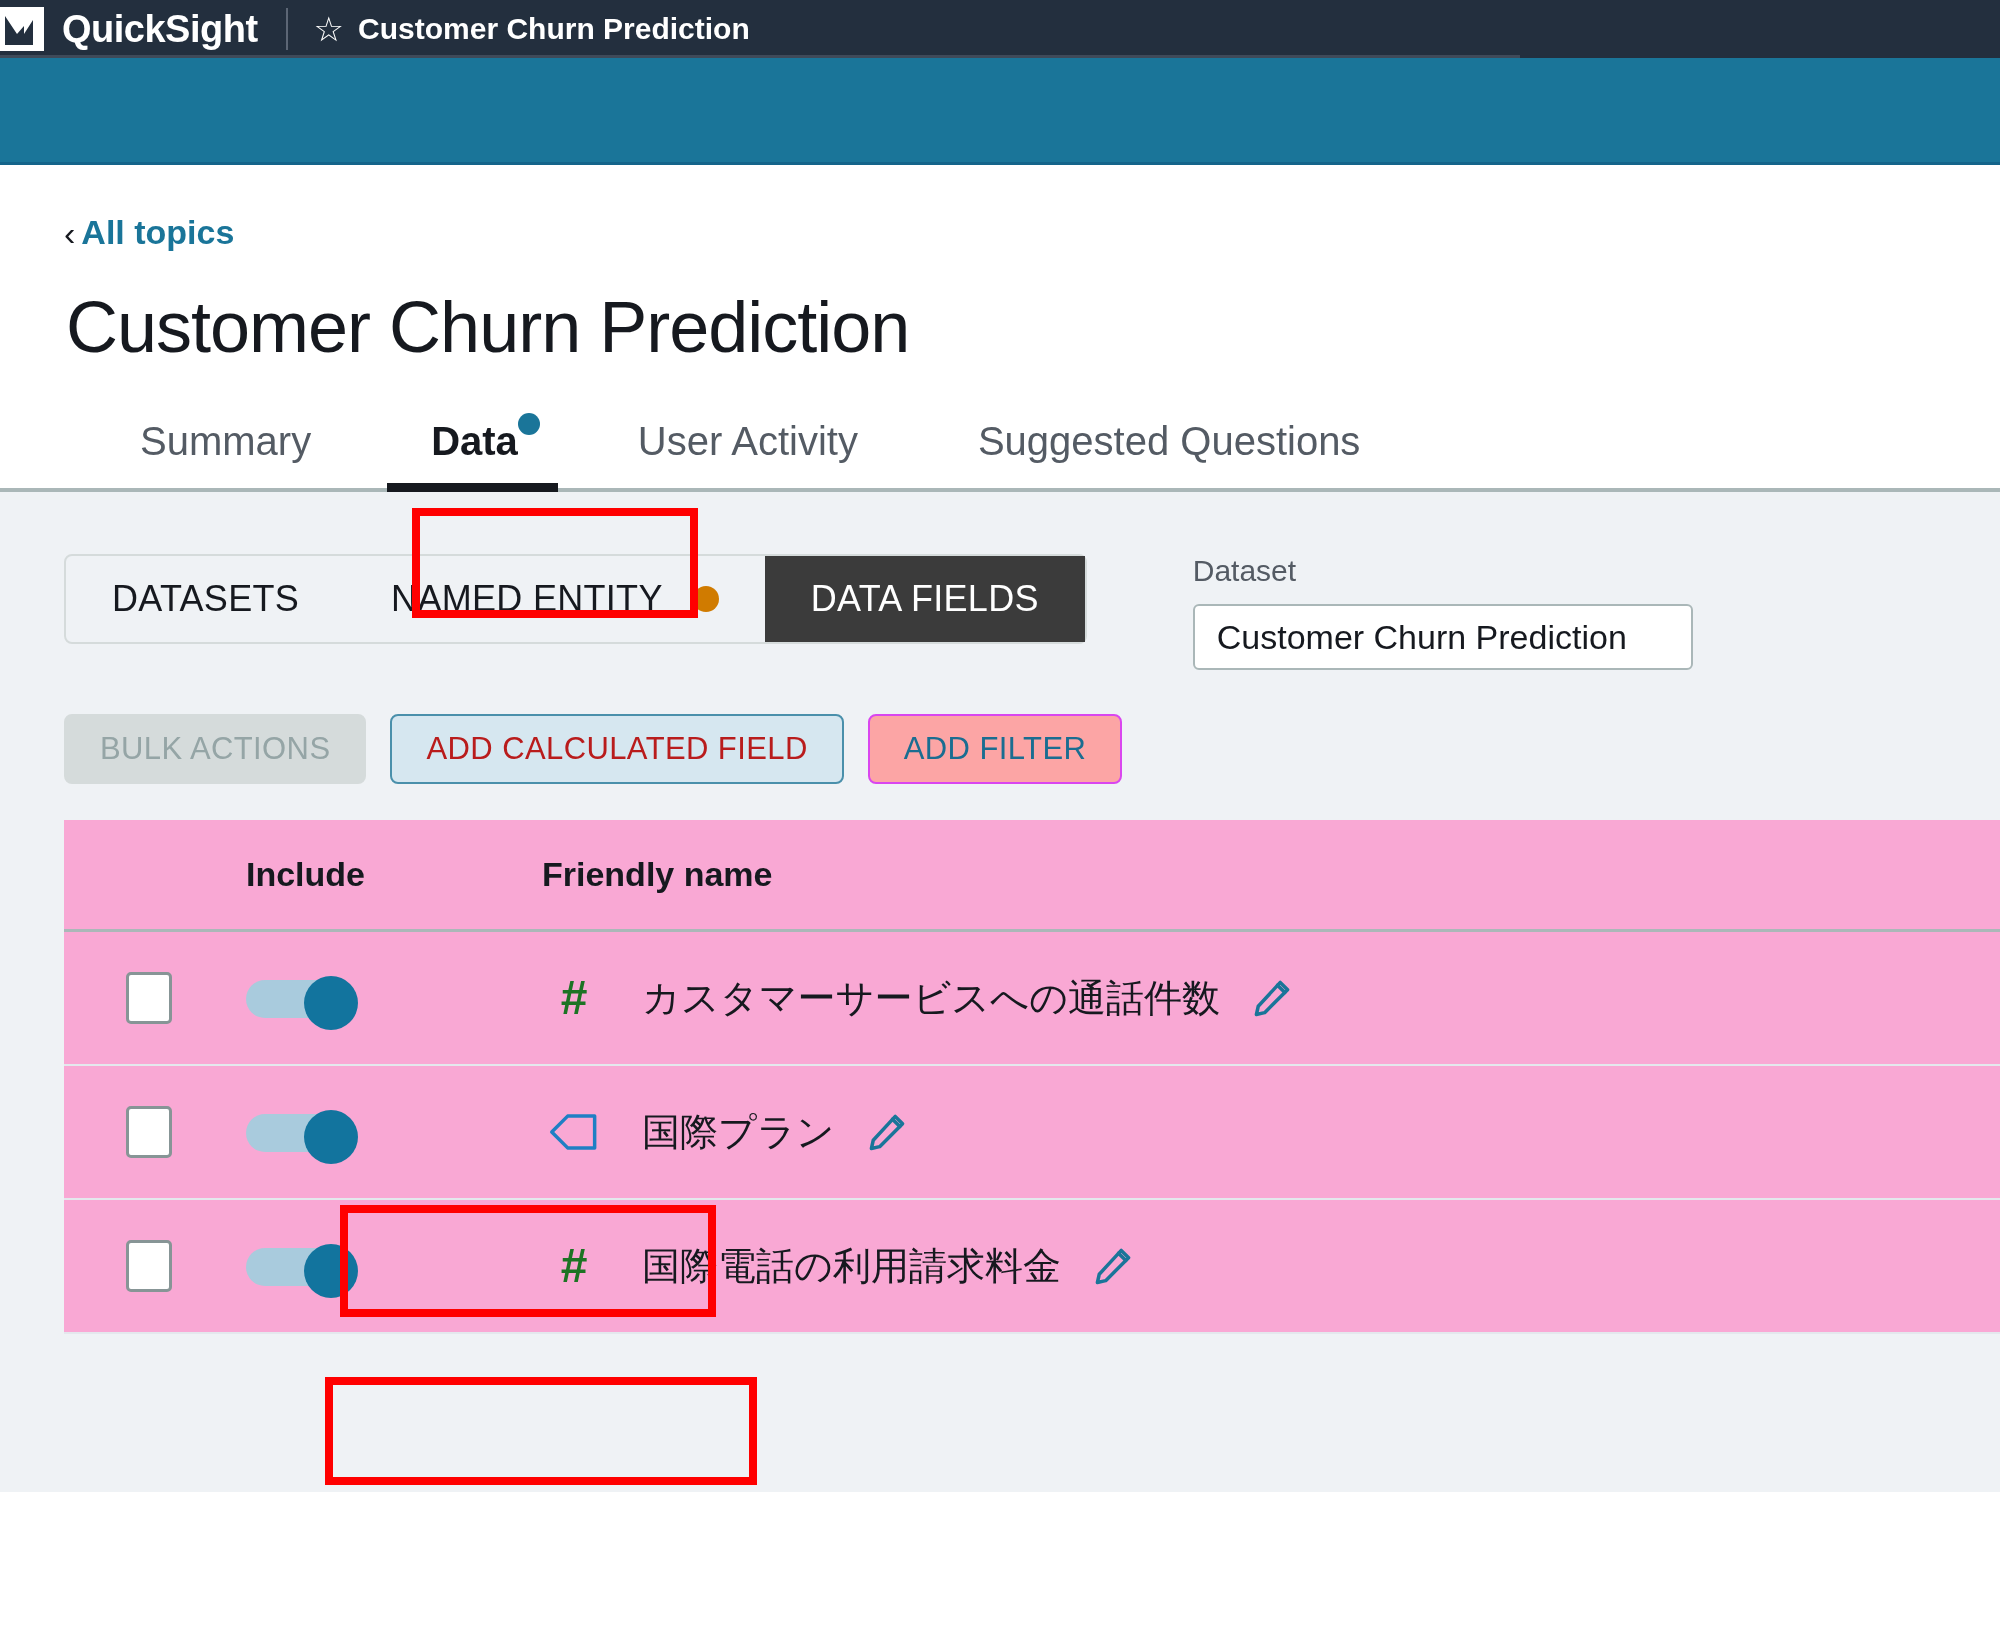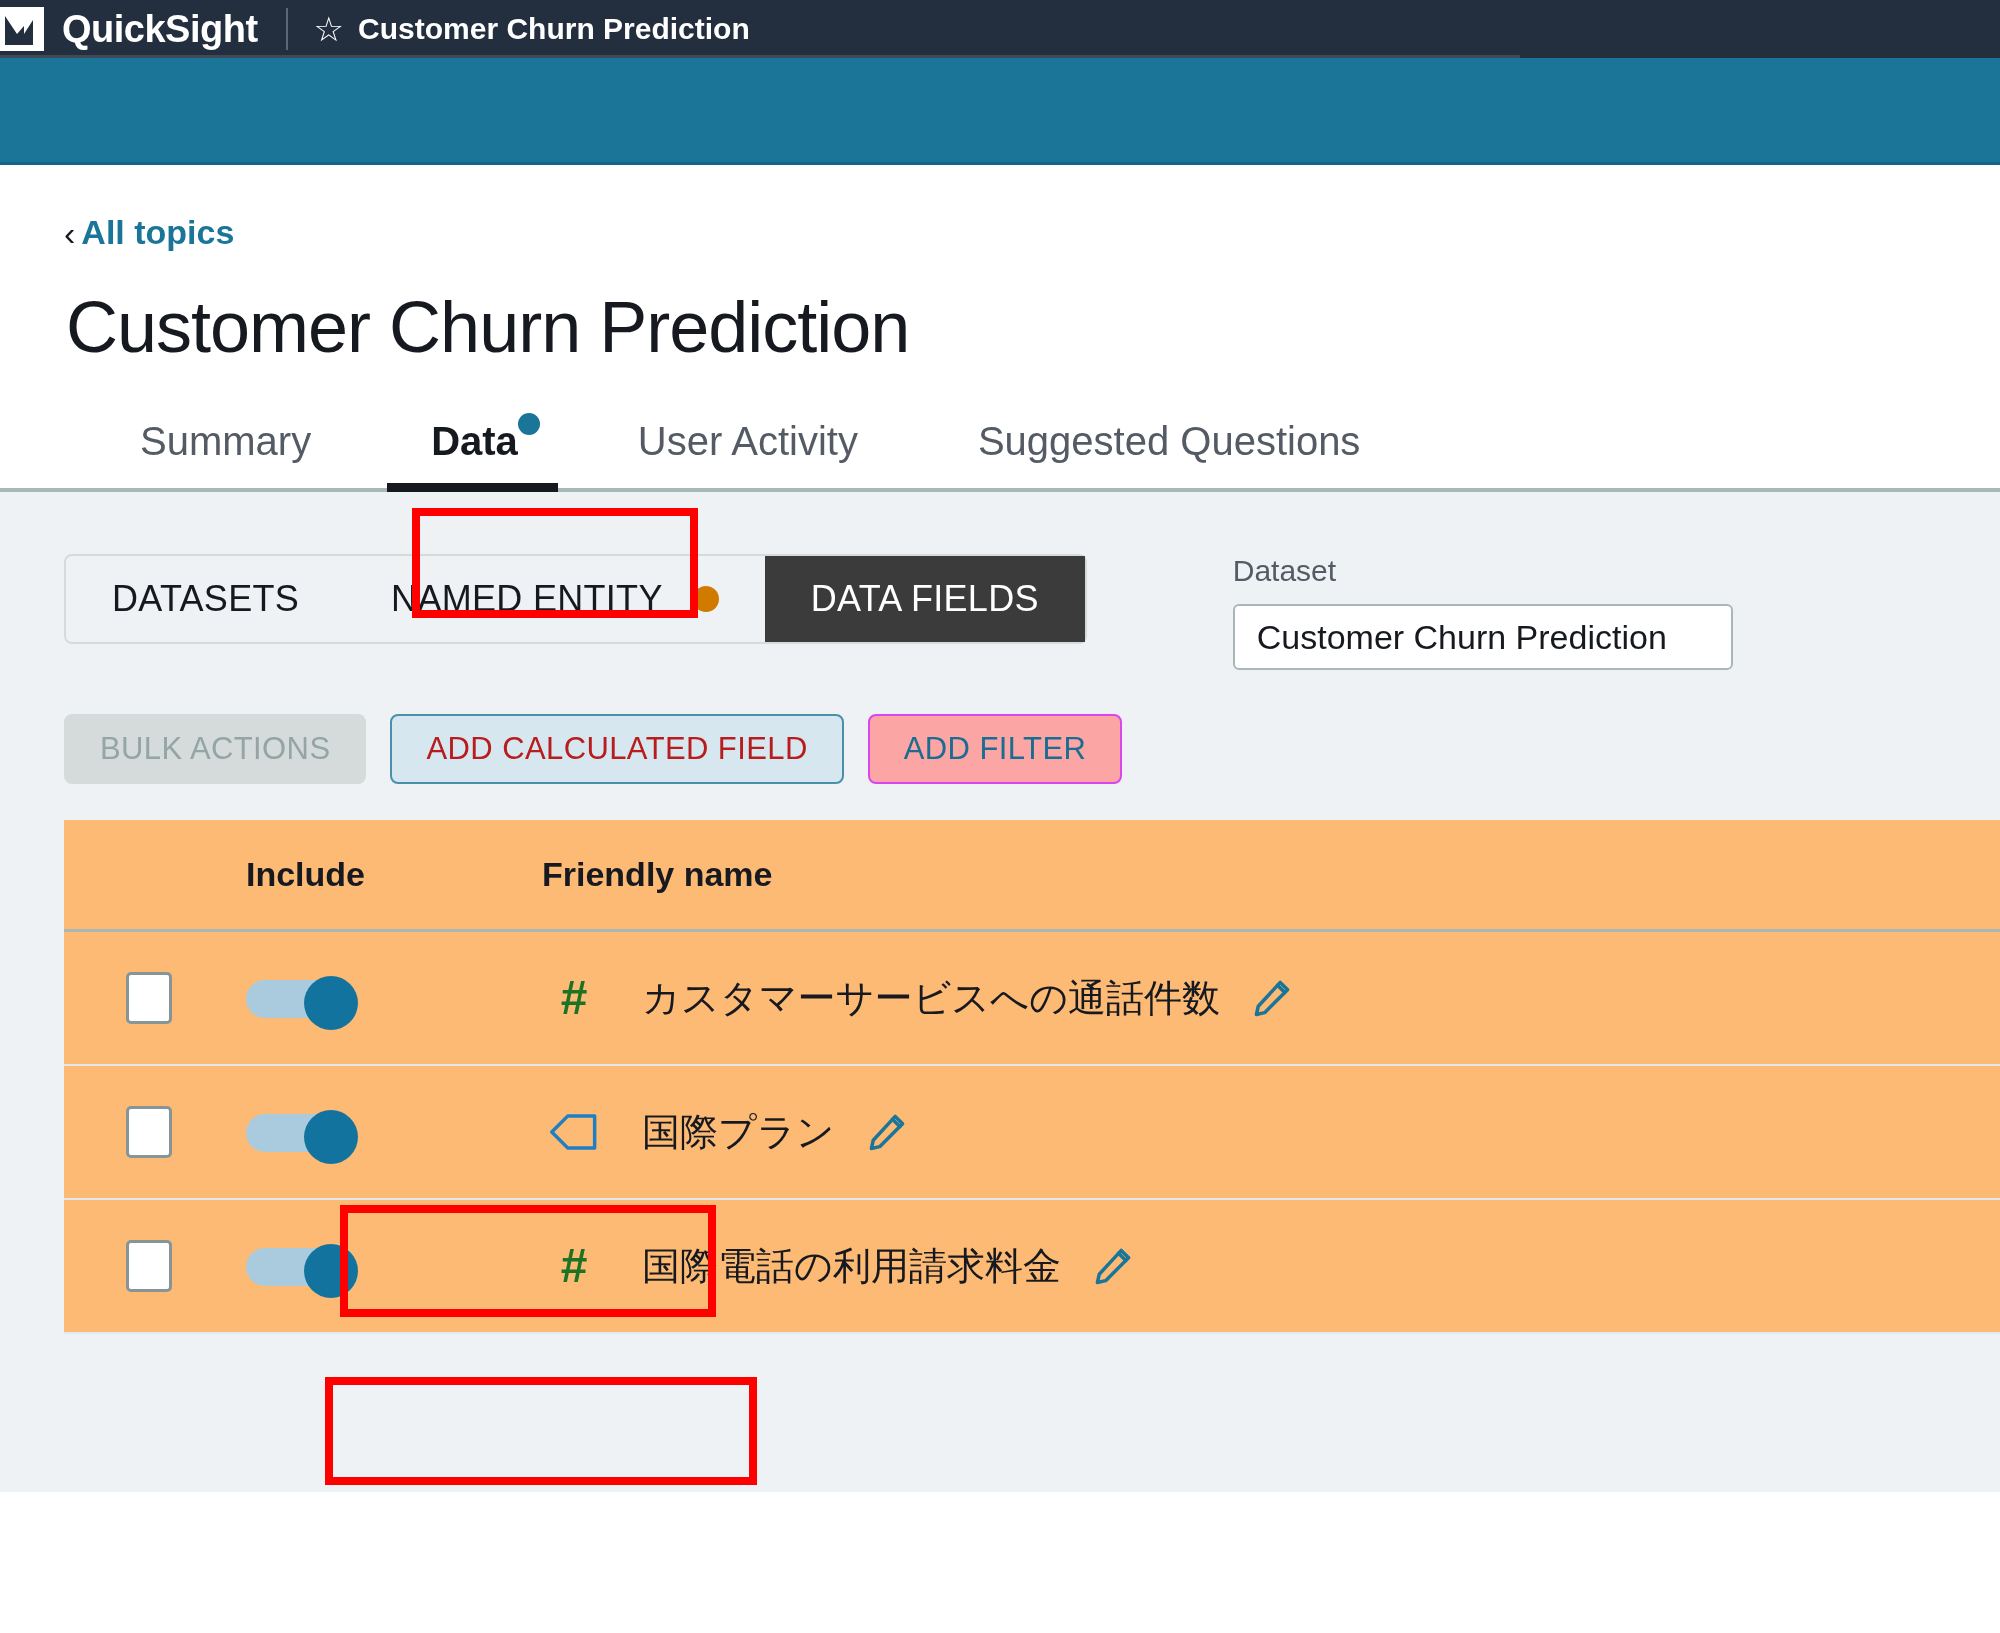--- a/index.html
+++ b/index.html
@@ -147,21 +147,20 @@
   .content {
     background: #eff2f5;
     height: 1000px;
     position: relative;
   }
 
   .toolbar-row {
     display: flex;
     align-items: flex-start;
     padding: 62px 0 0 64px;
-    gap: 40px;
   }
 
   
   .segmented {
     display: flex;
     align-items: stretch;
     border: 2px solid #d5dbdb;
     border-radius: 8px;
     background: #eff2f5;
     height: 90px;
@@ -251,21 +250,21 @@
   .btn-secondary {
     background: #fca5a5;
     border: 2px solid #d946ef;
     color: #1a6d91;
     margin-left: 24px;
   }
 
   
   .table-wrap {
     margin: 36px 0 0 64px;
-    background: #fdba74;
+    background: #f9a8d4;
     width: 1936px;
     min-height: 420px;
   }
   .thead {
     display: flex;
     align-items: center;
     height: 112px;
     border-bottom: 3px solid #aab7b8;
     padding-left: 0;
   }

